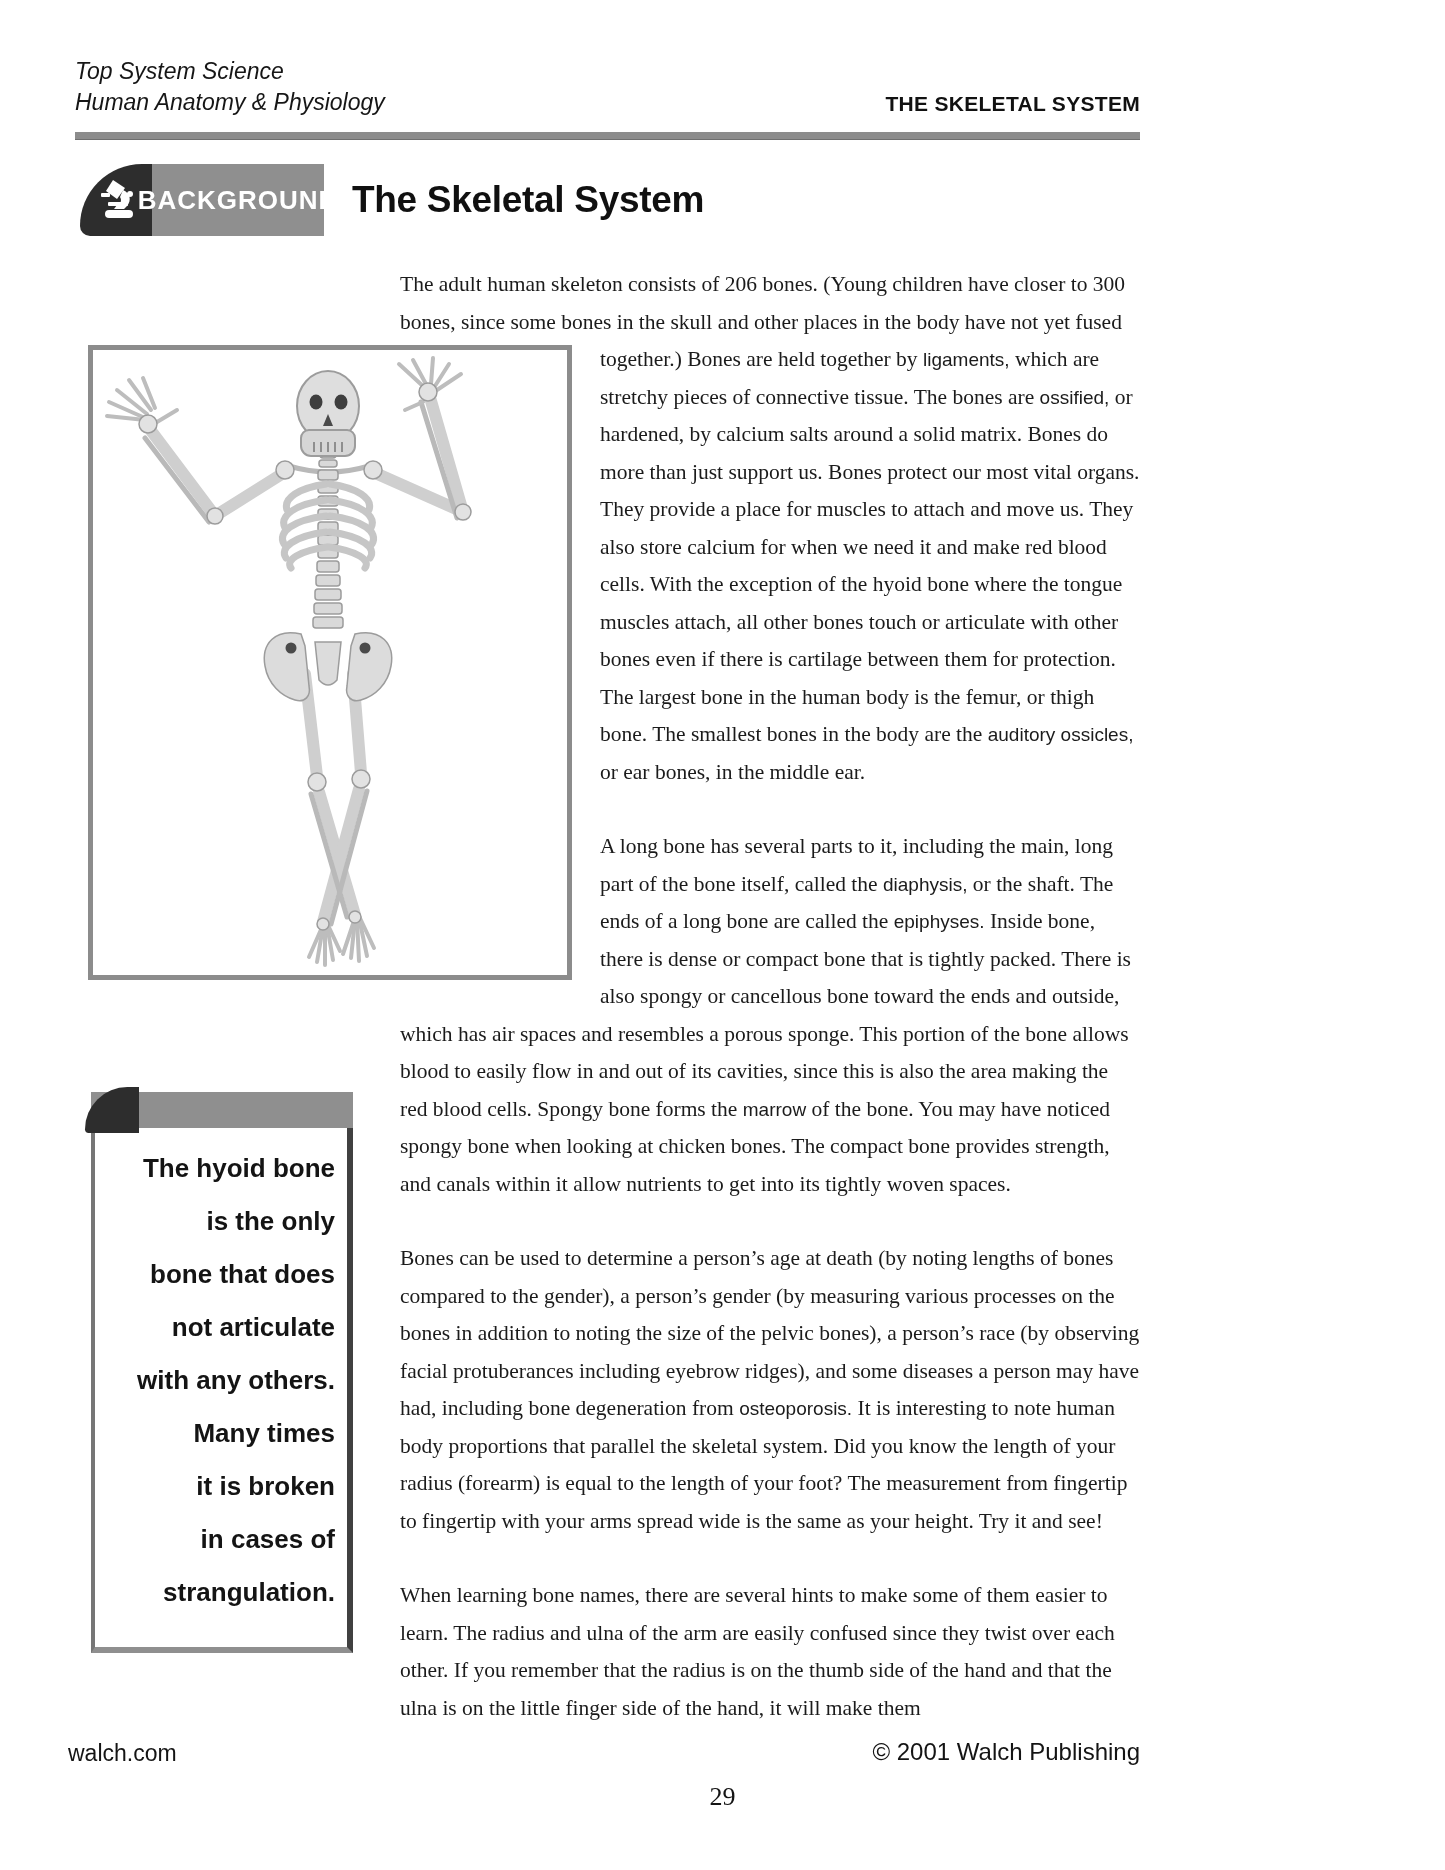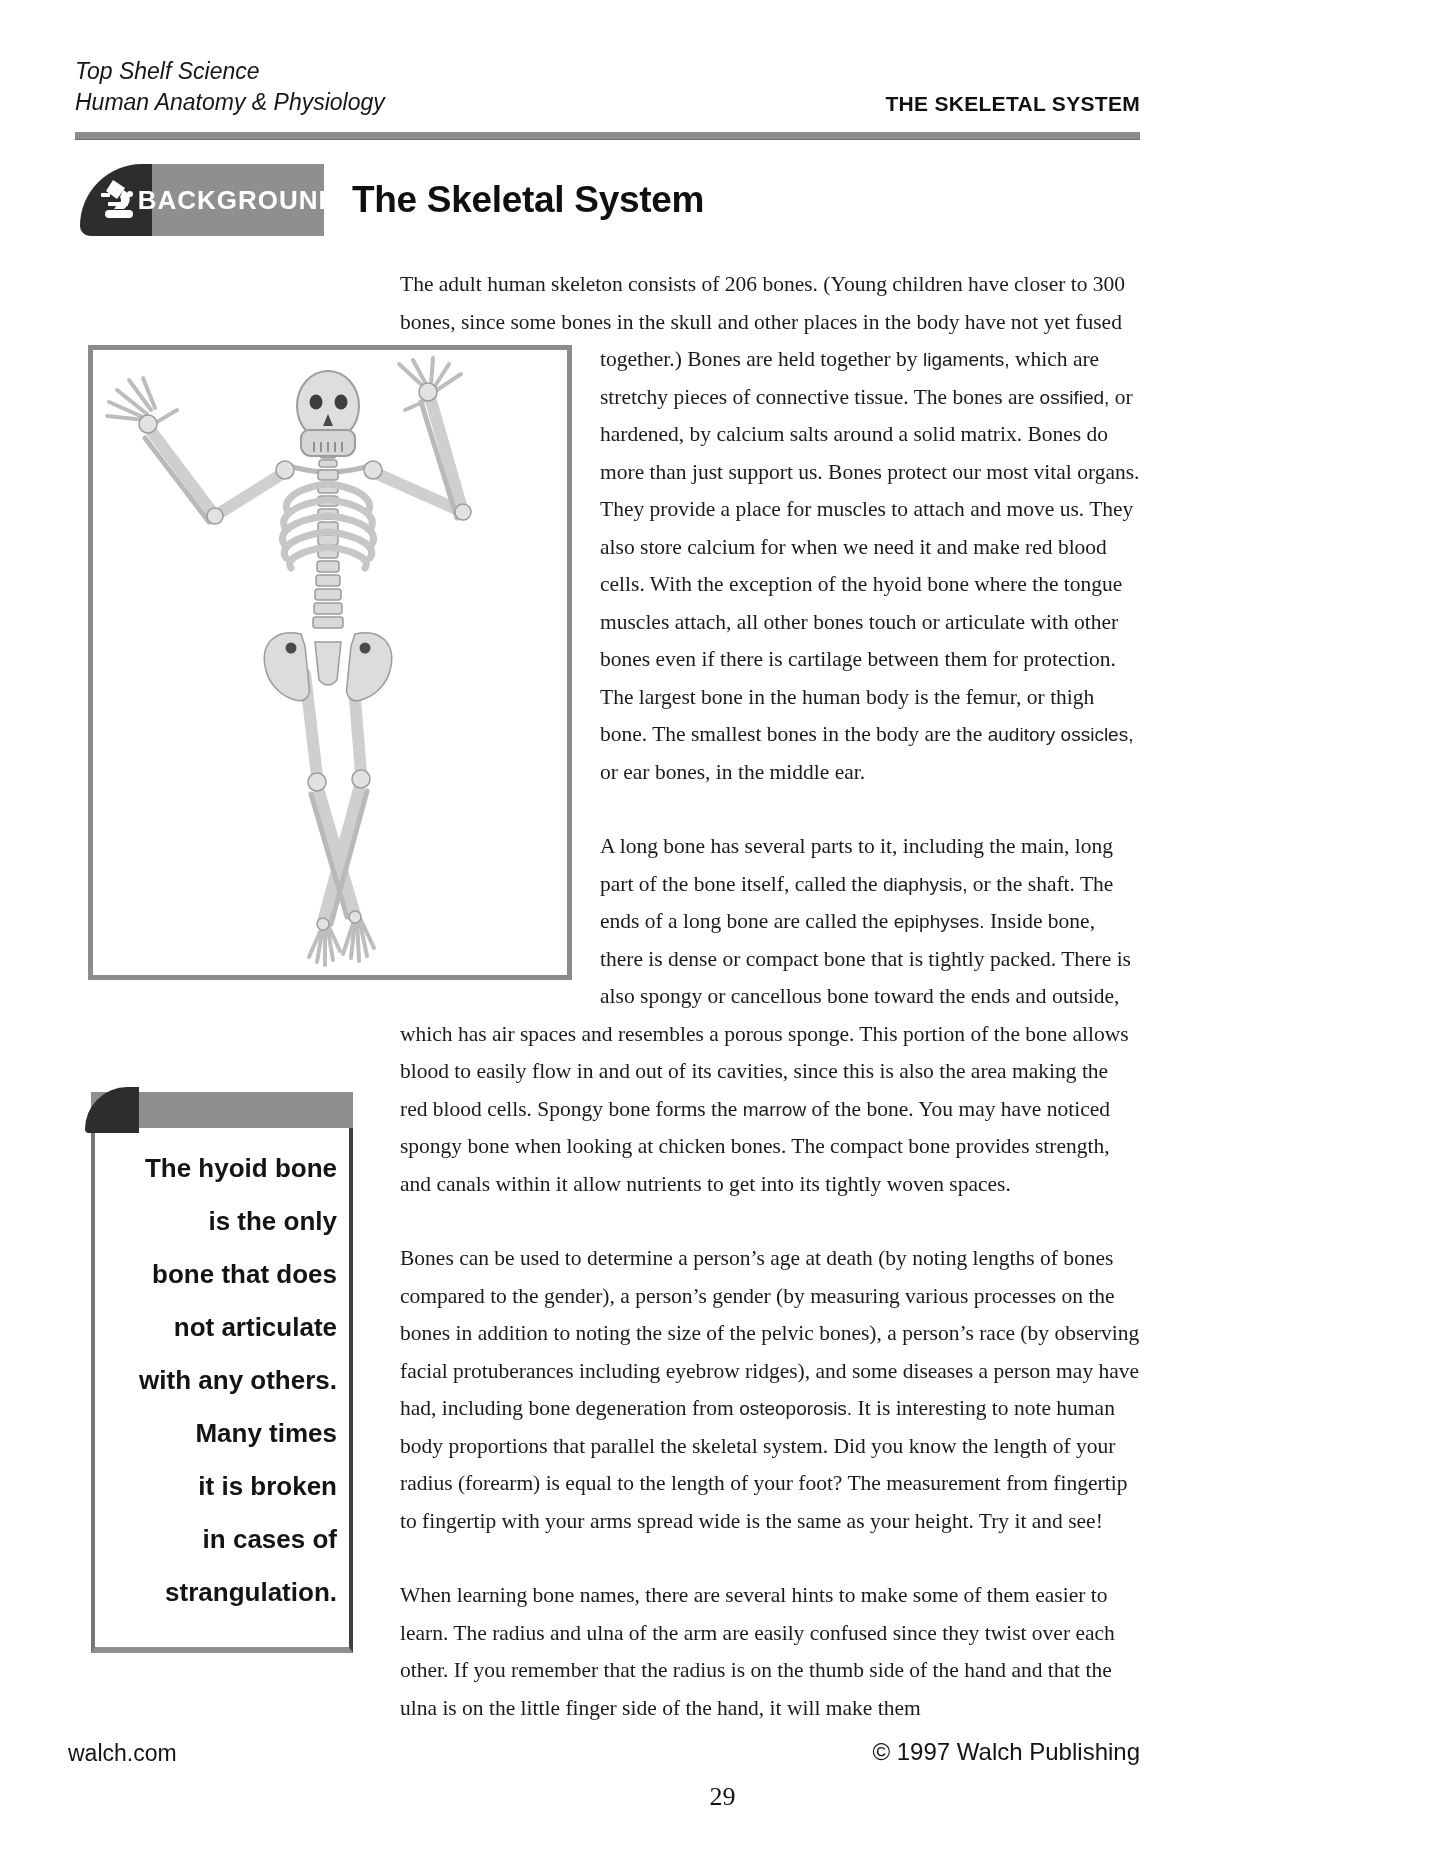--- a/index.html
+++ b/index.html
@@ -82,21 +82,21 @@
     position:absolute;left:0;top:0;width:54px;height:46px;
     background:#2d2d2d;border-radius:46px 0 0 4px;z-index:2;
   }
   .sidebar-topbar{
     position:absolute;left:6px;top:5px;right:0;height:36px;background:#8f8f8f;z-index:1;
   }
   .sidebar-body{
     position:absolute;left:6px;top:41px;right:0;bottom:0;
     background:#ffffff;
     border-left:4px solid #767676;
-    border-right:4px solid #404040;
+    border-right:6px solid #404040;
     border-bottom:6px solid #8f8f8f;
     box-sizing:border-box;
   }
   .sidebar-quote{
     font-family:"Liberation Sans", sans-serif;
     font-weight:bold;font-size:26px;line-height:53px;color:#141414;
     text-align:right;white-space:pre-line;
     padding:14px 12px 0 8px;
   }
   
@@ -113,21 +113,21 @@
     font-family:"Liberation Sans", sans-serif;font-size:24px;color:#141414;
   }
 </style>
 </head>
 <body>
 
 <div class="page">
 
   <div class="header">
     <div class="header-left">
-      <div>Top Shelf Science</div>
+      <div>Top System Science</div>
       <div>Human Anatomy &amp; Physiology</div>
     </div>
     <div class="header-right">THE SKELETAL SYSTEM</div>
   </div>
   <div class="rule"></div>
 
   <div class="badge-row">
     <div class="badge-black">
       <span>
         <svg width="44" height="44" viewBox="0 0 44 44">
@@ -285,15 +285,15 @@
 with any others.
 Many times
 it is broken
 in cases of
 strangulation.</div>
     </div>
   </div>
 
   <div class="footer-left">walch.com</div>
   <div class="footer-page">29</div>
-  <div class="footer-right">© 1997 Walch Publishing</div>
+  <div class="footer-right">© 2001 Walch Publishing</div>
 
 </div>
 
 </body></html>

